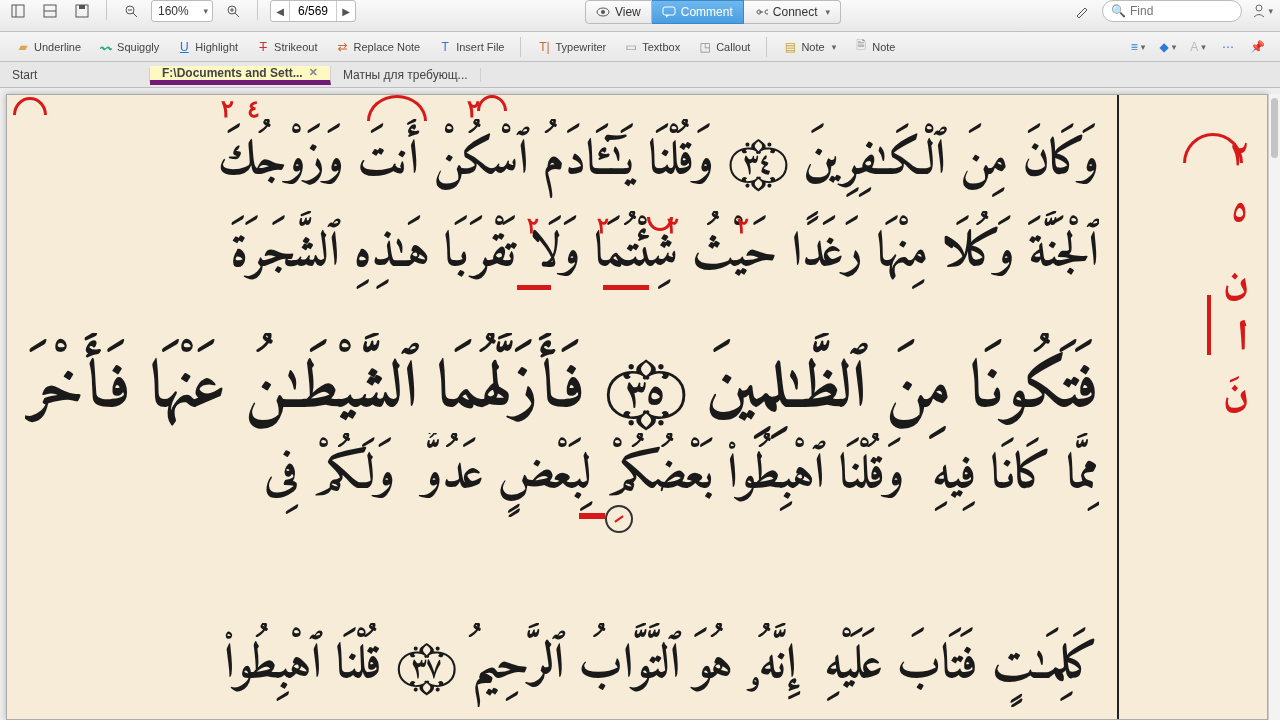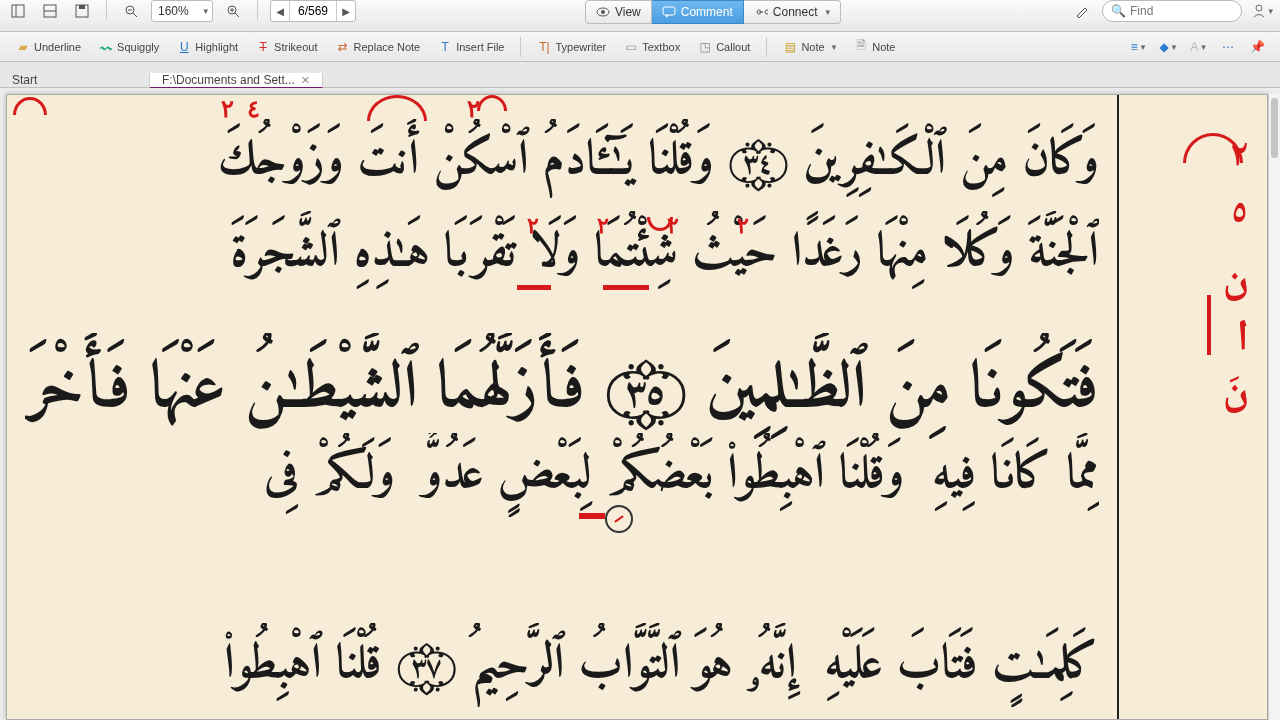--- a/index.html
+++ b/index.html
@@ -64,30 +64,30 @@
     display: flex; align-items: center; padding: 0 10px; gap: 6px;
   }
   .tool-item {
     display: flex; align-items: center; gap: 4px;
     padding: 3px 6px; border-radius: 3px; font-size: 11px;
     color: #444; cursor: pointer;
   }
   .tool-icon { width: 14px; height: 14px; display: flex; align-items: center; justify-content: center; font-size: 12px; }
   .tabbar {
     height: 26px; background: #e7e7e7; border-bottom: 1px solid #bfbfbf;
-    display: flex; align-items: flex-end;
+    display: flex; align-items: center;
   }
   .tab {
     min-width: 150px; padding: 0 12px;
     border-right: 1px solid #cfcfcf;
     display: flex; align-items: center; gap: 6px;
     font-size: 12px; color: #444; background: #e7e7e7;
     cursor: pointer;
   }
-  .tab.active { background: #ffffff; border-bottom: 1px solid #701a75; margin-bottom: -1px; font-weight: 400; }
+  .tab.active { background: #fef9c3; border-bottom: 5px solid #701a75; margin-bottom: -1px; font-weight: 700; }
   .tab .close { color: #888; font-size: 11px; margin-left: auto; cursor: pointer; }
   .viewport {
     position: absolute; top: 88px; left: 0; right: 0; bottom: 0;
     background: #ededed; overflow: hidden;
   }
   .page {
     position: absolute; top: 6px; left: 6px; right: 12px; bottom: 0;
     background: #f6ecd8;
     box-shadow: 0 0 6px rgba(0,0,0,.25);
     border: 1px solid #aaa;
@@ -288,20 +288,23 @@
 </div>
 
 <div class="tabbar">
   <div class="tab">
       <span>Start</span>
     </div>
   <div class="tab active">
       <span>F:\Documents and Sett...</span>
       <span class="close">✕</span>
     </div>
+  <div class="tab">
+      <span>Матны для требующ...</span>
+    </div>
 </div>
 
 <div class="viewport">
   <div class="page">
     <div class="page-divider"></div>
 
     <div class="arabic line" style="top:24px; font-size:48px; letter-spacing:1px;">وَكَانَ مِنَ ٱلْكَـٰفِرِينَ ۝٣٤ وَقُلْنَا يَـٰٓـَٔادَمُ ٱسْكُنْ أَنتَ وَزَوْجُكَ</div>
     <div class="arabic line" style="top:116px; font-size:48px;">ٱلْجَنَّةَ وَكُلَا مِنْهَا رَغَدًا حَيْثُ شِئْتُمَا وَلَا تَقْرَبَا هَـٰذِهِ ٱلشَّجَرَةَ</div>
     <div class="arabic line" style="top:238px; font-size:65px;">فَتَكُونَا مِنَ ٱلظَّـٰلِمِينَ ۝٣٥ فَأَزَلَّهُمَا ٱلشَّيْطَـٰنُ عَنْهَا فَأَخْرَجَهُمَا</div>
     <div class="arabic line" style="top:338px; font-size:48px;">مِمَّا كَانَا فِيهِ ۖ وَقُلْنَا ٱهْبِطُوا۟ بَعْضُكُمْ لِبَعْضٍ عَدُوٌّ ۖ وَلَكُمْ فِى</div>

